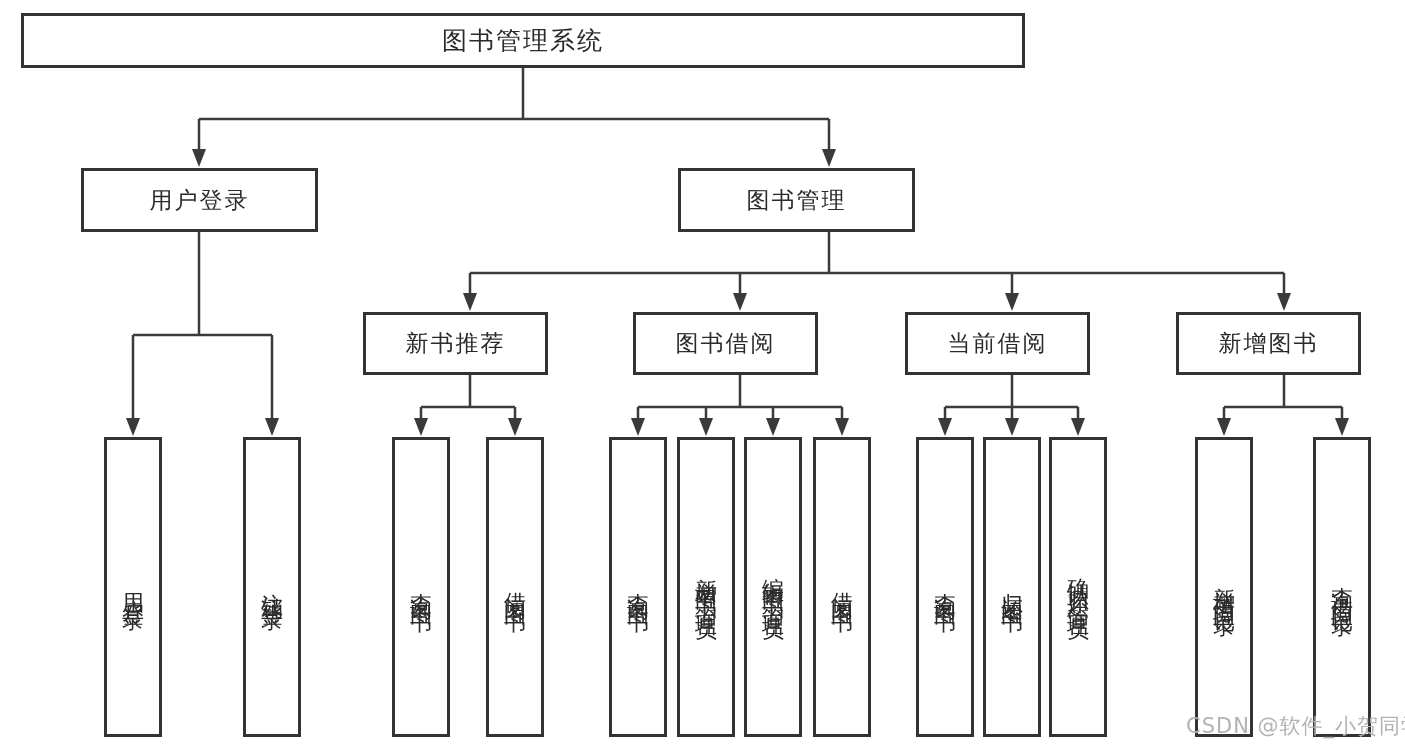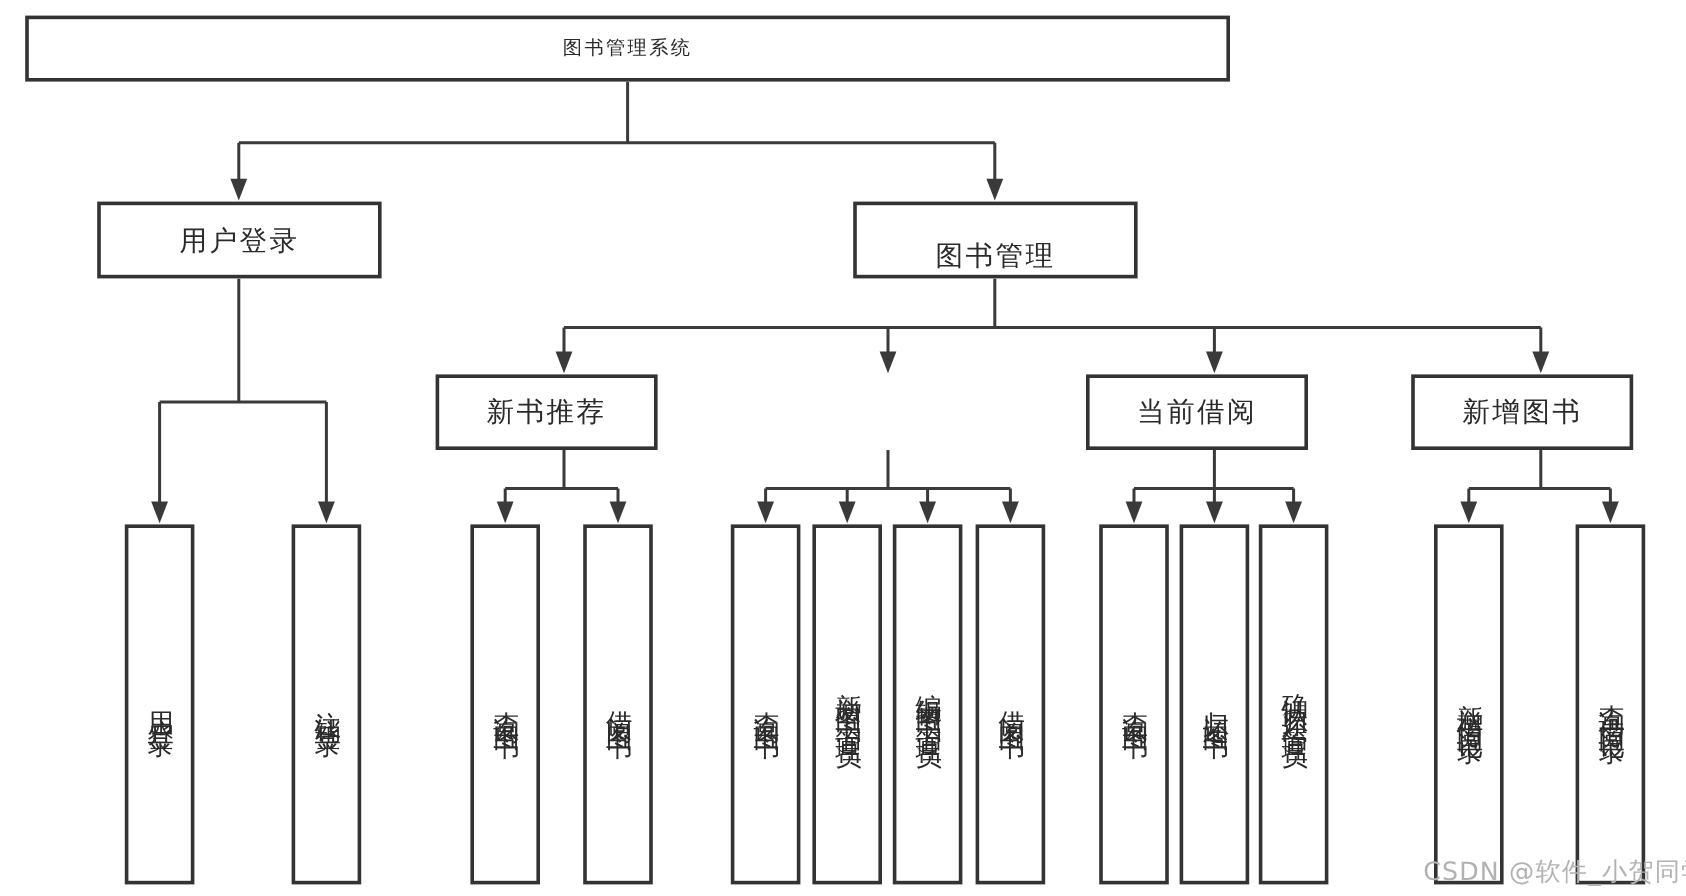--- a/index.html
+++ b/index.html
@@ -6,21 +6,21 @@
   #canvas{
     position:relative;width:1405px;height:747px;background:#ffffff;overflow:hidden;
     font-family:"DejaVu Sans","Liberation Sans",sans-serif;color:#2a2a2a;
   }
   #connectors{position:absolute;left:0;top:0;z-index:0;}
   .node{
     position:absolute;box-sizing:border-box;background:#ffffff;
     border:3px solid #333333;z-index:1;
     display:flex;align-items:center;justify-content:center;
   }
-  .root-label{font-size:16px;letter-spacing:2px;white-space:nowrap;}
+  .root-label{font-size:25px;letter-spacing:2px;white-space:nowrap;}
   .h-label{font-size:23px;letter-spacing:2px;white-space:nowrap;}
   .vbox{width:58px;height:300px;top:437px;}
   .v-label{
     writing-mode:vertical-rl;text-orientation:mixed;
     font-size:22px;letter-spacing:6px;line-height:1;white-space:nowrap;
   }
   .hbox2{width:237px;height:64px;top:168px;}
   .hbox3{width:185px;height:63px;top:312px;}
   #watermark{
     position:absolute;left:1186px;top:712px;z-index:3;
@@ -72,26 +72,29 @@
     </g>
   </svg>
 
   <div class="node" style="left:21px;top:13px;width:1004px;height:55px;">
     <span class="root-label">图书管理系统</span>
   </div>
 
   <div class="node hbox2" style="left:81px;">
     <span class="h-label">用户登录</span>
   </div>
-  <div class="node hbox2" style="left:711px;align-items:flex-end;">
+  <div class="node hbox2" style="left:678px;">
     <span class="h-label">图书管理</span>
   </div>
 
   <div class="node hbox3" style="left:363px;">
     <span class="h-label">新书推荐</span>
+  </div>
+  <div class="node hbox3" style="left:633px;">
+    <span class="h-label">图书借阅</span>
   </div>
   <div class="node hbox3" style="left:905px;">
     <span class="h-label">当前借阅</span>
   </div>
   <div class="node hbox3" style="left:1176px;">
     <span class="h-label">新增图书</span>
   </div>
 
   <div class="node vbox" style="left:104px;">
     <span class="v-label">用户登录</span>

